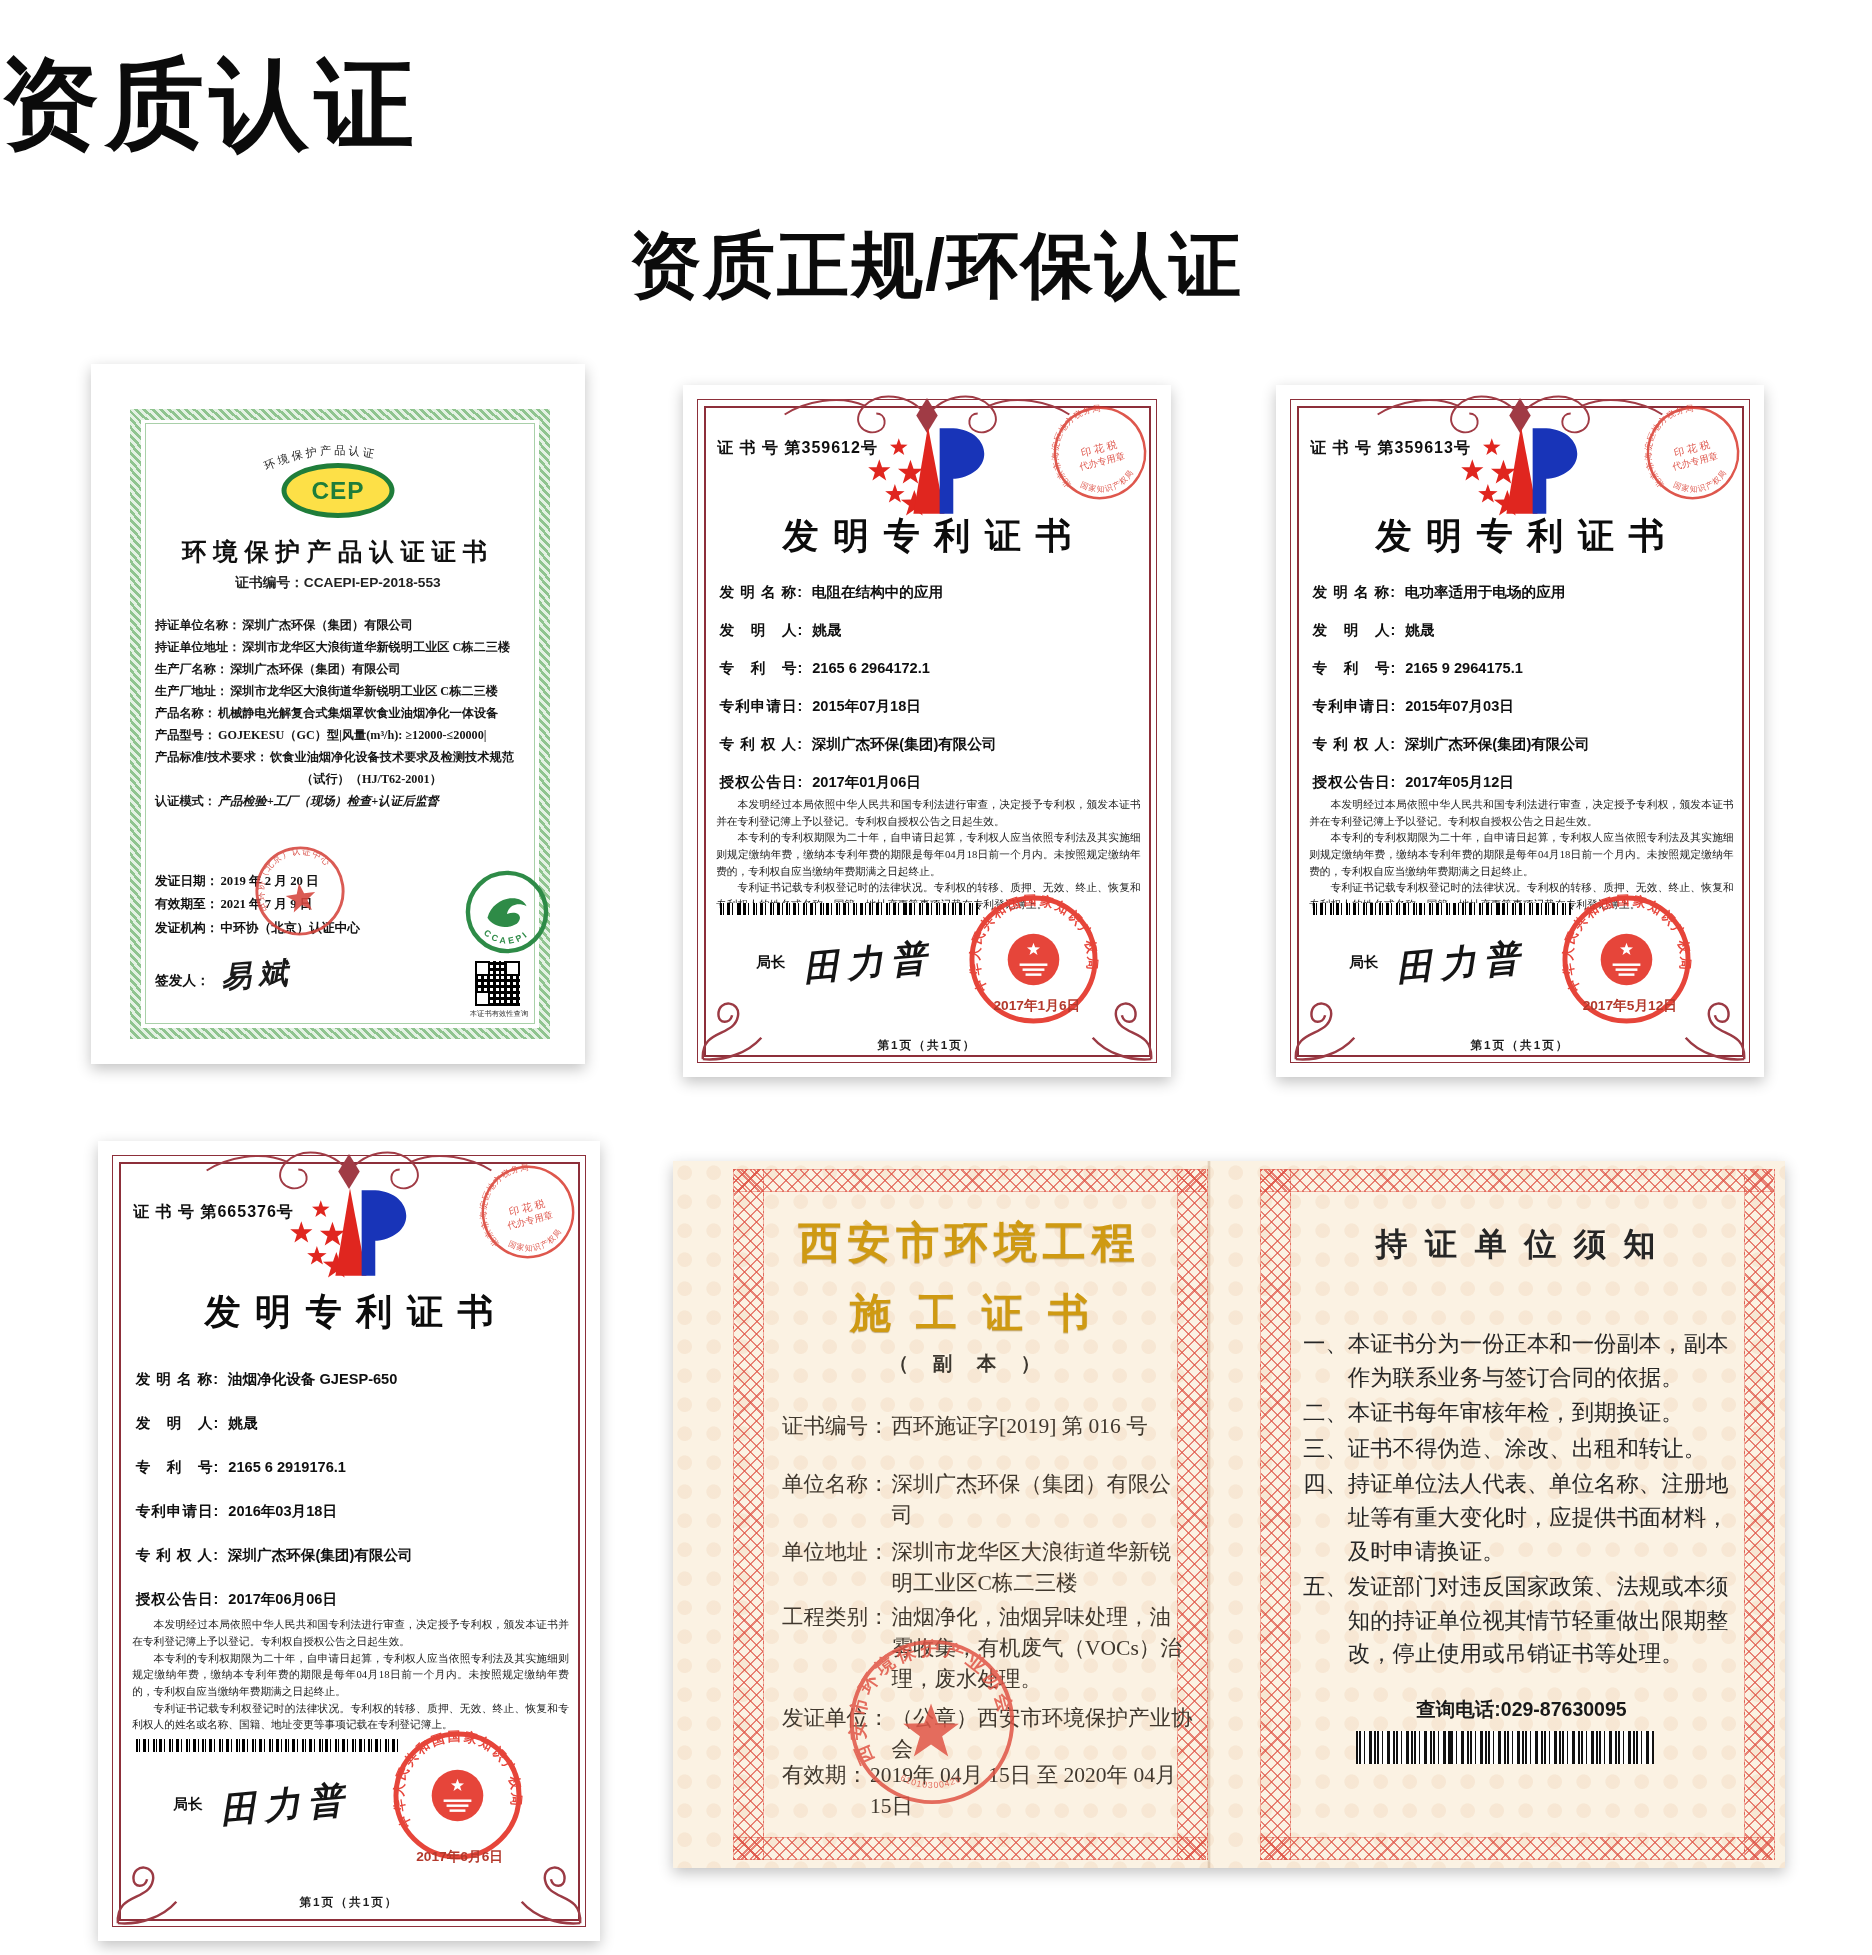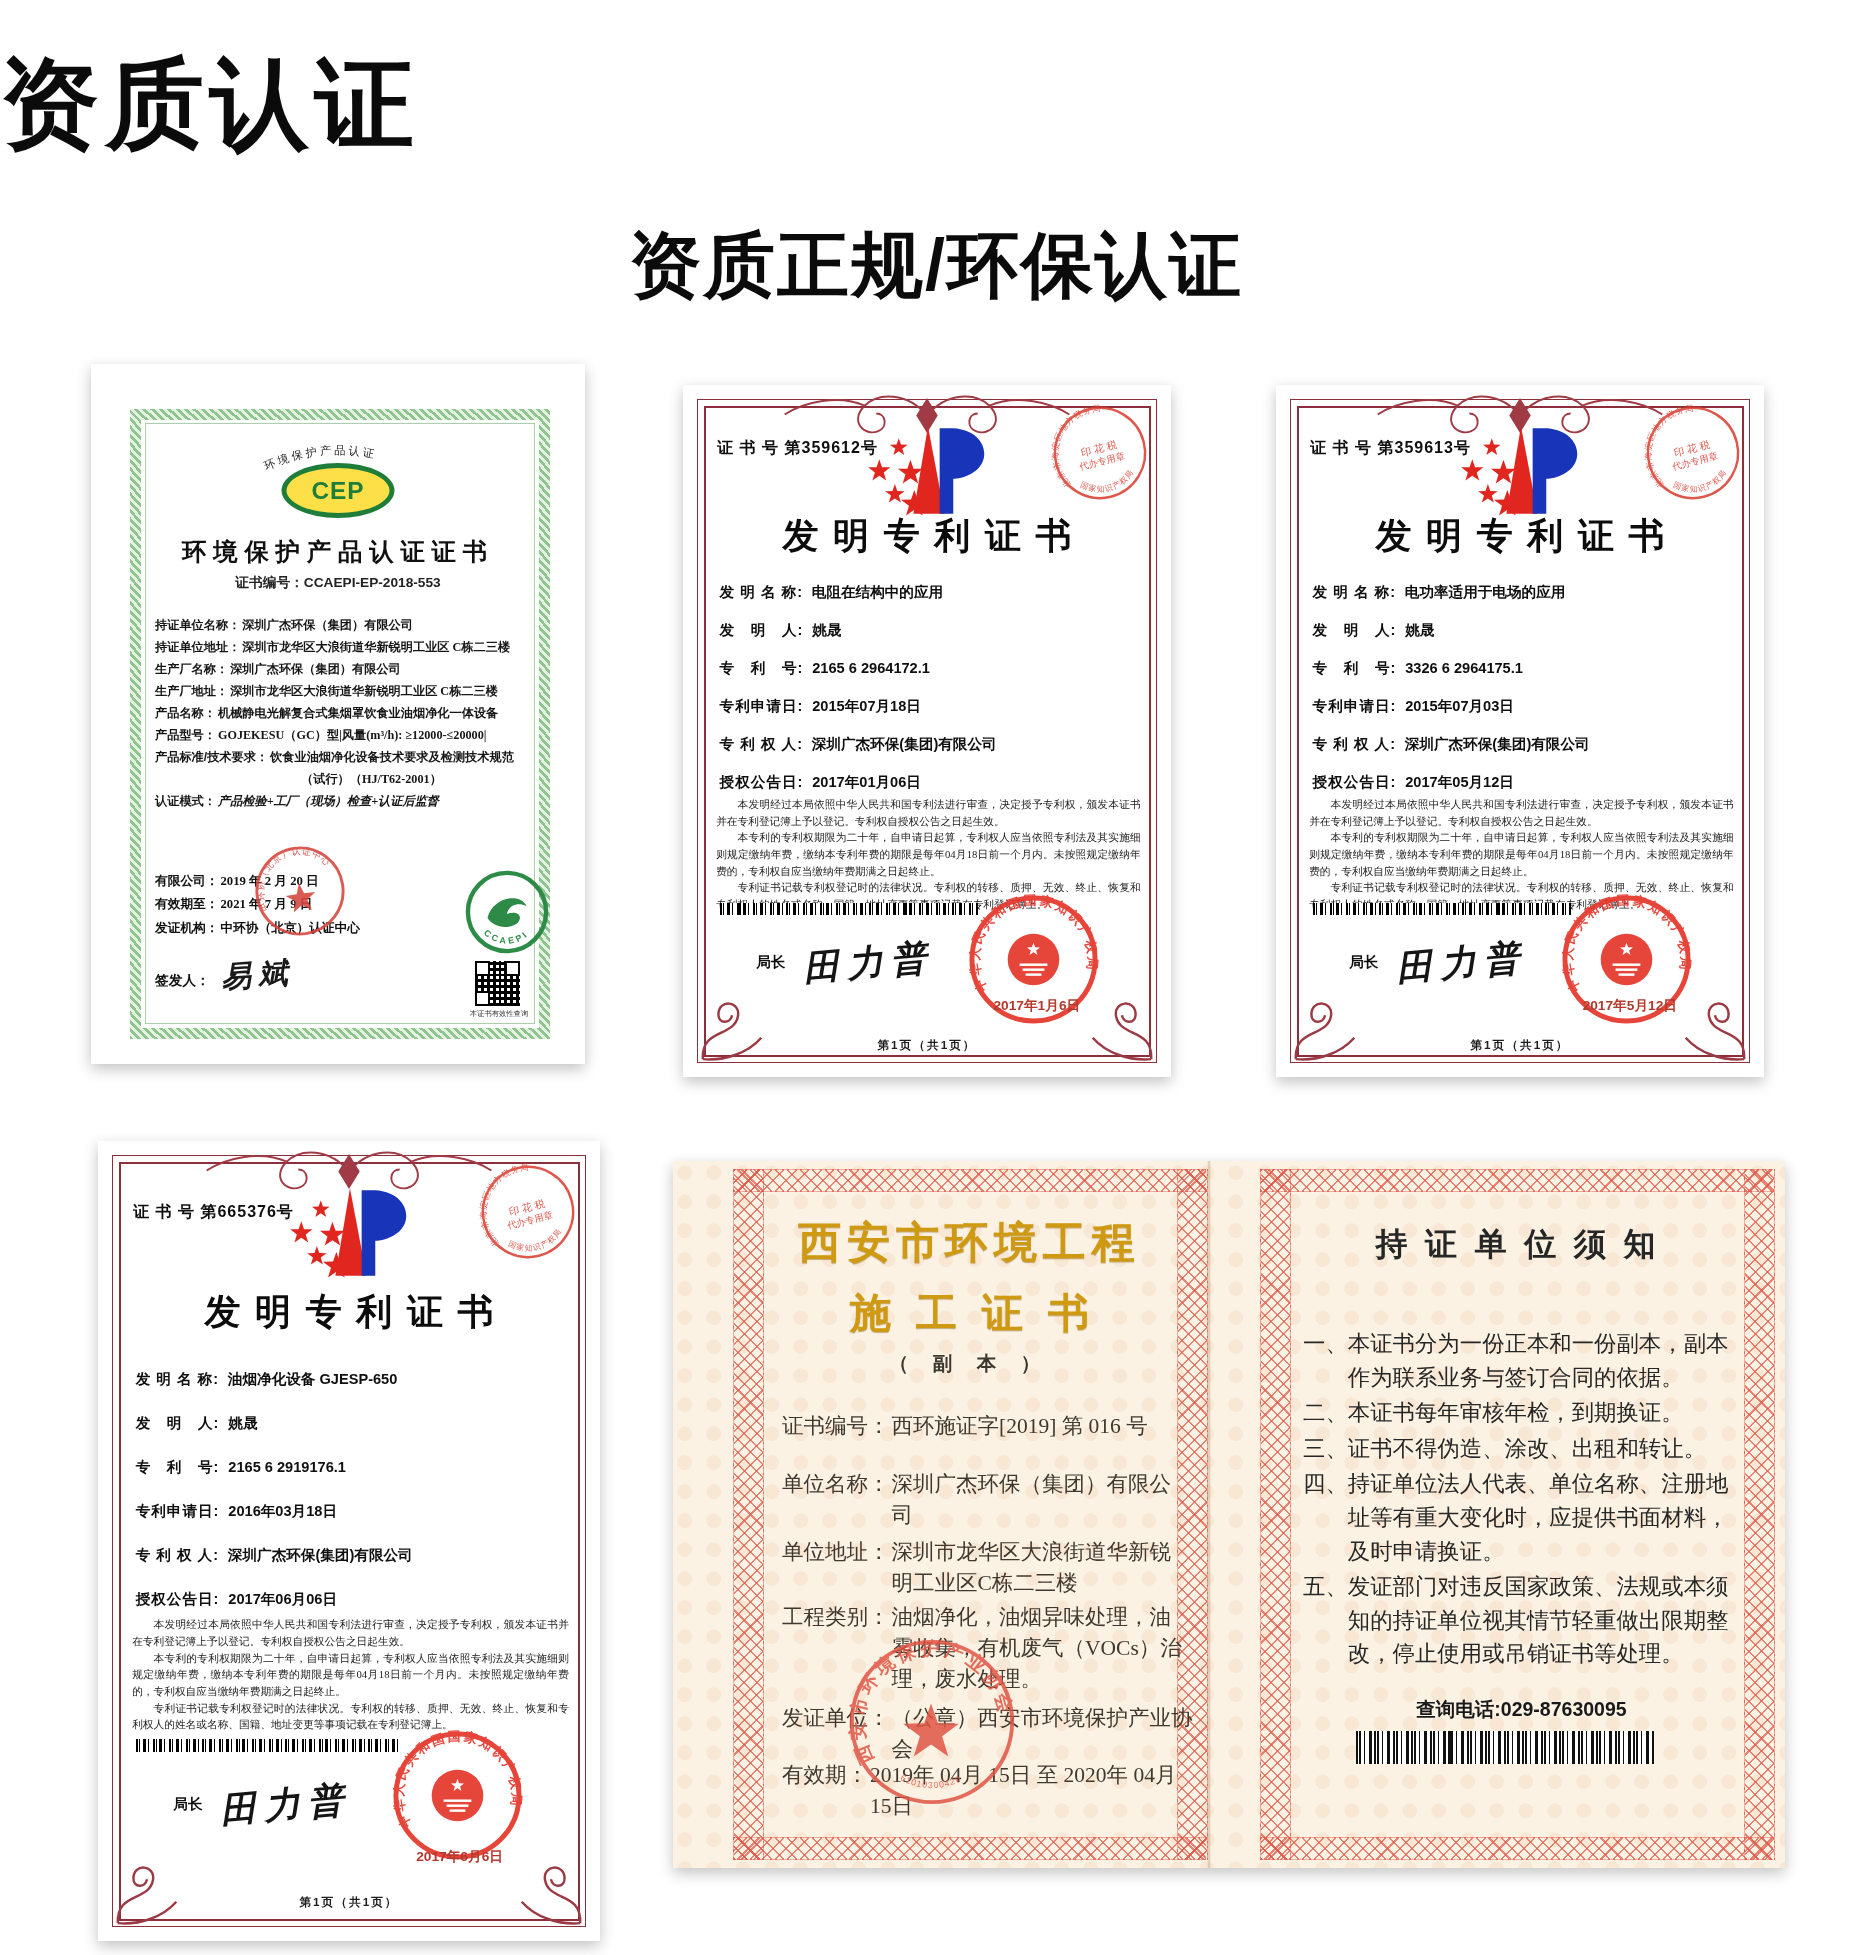--- a/index.html
+++ b/index.html
@@ -140,21 +140,21 @@
       <div class="c1row"><b>生产厂名称：</b><span class="c1v">深圳广杰环保（集团）有限公司</span></div>
       <div class="c1row"><b>生产厂地址：</b><span class="c1v">深圳市龙华区大浪街道华新锐明工业区 C栋二三楼</span></div>
       <div class="c1row"><b>产品名称：</b><span class="c1v">机械静电光解复合式集烟罩饮食业油烟净化一体设备</span></div>
       <div class="c1row"><b>产品型号：</b><span class="c1v">GOJEKESU（GC）型|风量(m³/h): ≥12000-≤20000|</span></div>
       <div class="c1row"><b>产品标准/技术要求：</b><span class="c1v">饮食业油烟净化设备技术要求及检测技术规范</span></div>
       <div class="c1row cont"><b></b><span class="c1v">（试行）（HJ/T62-2001）</span></div>
       <div class="c1row"><b>认证模式：</b><span class="c1v kai">产品检验+工厂（现场）检查+认证后监督</span></div>
     </div>
 
     <div class="c1-info">
-      <div><b>有限公司：</b><span class="c1v">2019 年 2 月 20 日</span></div>
+      <div><b>发证日期：</b><span class="c1v">2019 年 2 月 20 日</span></div>
       <div><b>有效期至：</b><span class="c1v">2021 年 7 月 9 日</span></div>
       <div><b>发证机构：</b><span class="c1v">中环协（北京）认证中心</span></div>
     </div>
 
     <svg class="c1-stamp" width="94" height="94" viewBox="0 0 96 96">
       <circle cx="48" cy="48" r="44" fill="none" stroke="#d6453d" stroke-width="3"></circle>
       <path id="arcStampCcep" d="M14,62 A37,37 0 1 1 82,62" fill="none"></path>
       <text font-size="9" fill="#d6453d" letter-spacing="1">
         <textPath href="#arcStampCcep">中环协（北京）认证中心</textPath>
       </text>
@@ -337,21 +337,21 @@
       <polygon points="0,-10 2.35,-3.24 9.5,-3.1 3.8,1.24 5.9,8.1 0,4 -5.9,8.1 -3.8,1.24 -9.5,-3.1 -2.35,-3.24" transform="translate(62,84) scale(1.45)"></polygon>
       <polygon points="76,4 93,94 61,94"></polygon>
     </g>
     <path d="M88,6 L102,6 C141,8 147,52 104,58 L102,58 L102,94 L88,94 Z" fill="#1834b8"></path>
   </svg>
 
   <div class="ptitle">发明专利证书</div>
 
   <div class="prow" style="top:28.6%"><span class="plabel">发 明 名 称:</span><span class="pvalue">电功率适用于电场的应用</span></div>
   <div class="prow" style="top:34.1%"><span class="plabel">发　明　人:</span><span class="pvalue">姚晟</span></div>
-  <div class="prow" style="top:39.6%"><span class="plabel">专　利　号:</span><span class="pvalue">3326 6 2964175.1</span></div>
+  <div class="prow" style="top:39.6%"><span class="plabel">专　利　号:</span><span class="pvalue">2165 9 2964175.1</span></div>
   <div class="prow" style="top:45.1%"><span class="plabel">专利申请日:</span><span class="pvalue">2015年07月03日</span></div>
   <div class="prow" style="top:50.6%"><span class="plabel">专 利 权 人:</span><span class="pvalue">深圳广杰环保(集团)有限公司</span></div>
   <div class="prow" style="top:56.1%"><span class="plabel">授权公告日:</span><span class="pvalue">2017年05月12日</span></div>
 
   <div class="pbody">
     <p>本发明经过本局依照中华人民共和国专利法进行审查，决定授予专利权，颁发本证书并在专利登记簿上予以登记。专利权自授权公告之日起生效。</p>
     <p>本专利的专利权期限为二十年，自申请日起算，专利权人应当依照专利法及其实施细则规定缴纳年费，缴纳本专利年费的期限是每年04月18日前一个月内。未按照规定缴纳年费的，专利权自应当缴纳年费期满之日起终止。</p>
     <p>专利证书记载专利权登记时的法律状况。专利权的转移、质押、无效、终止、恢复和专利权人的姓名或名称、国籍、地址变更等事项记载在专利登记簿上。</p>
   </div>
 

